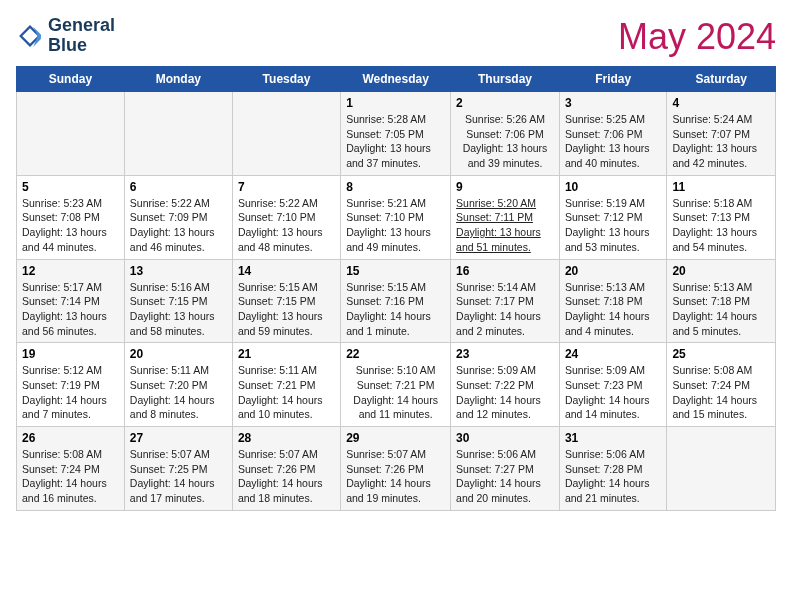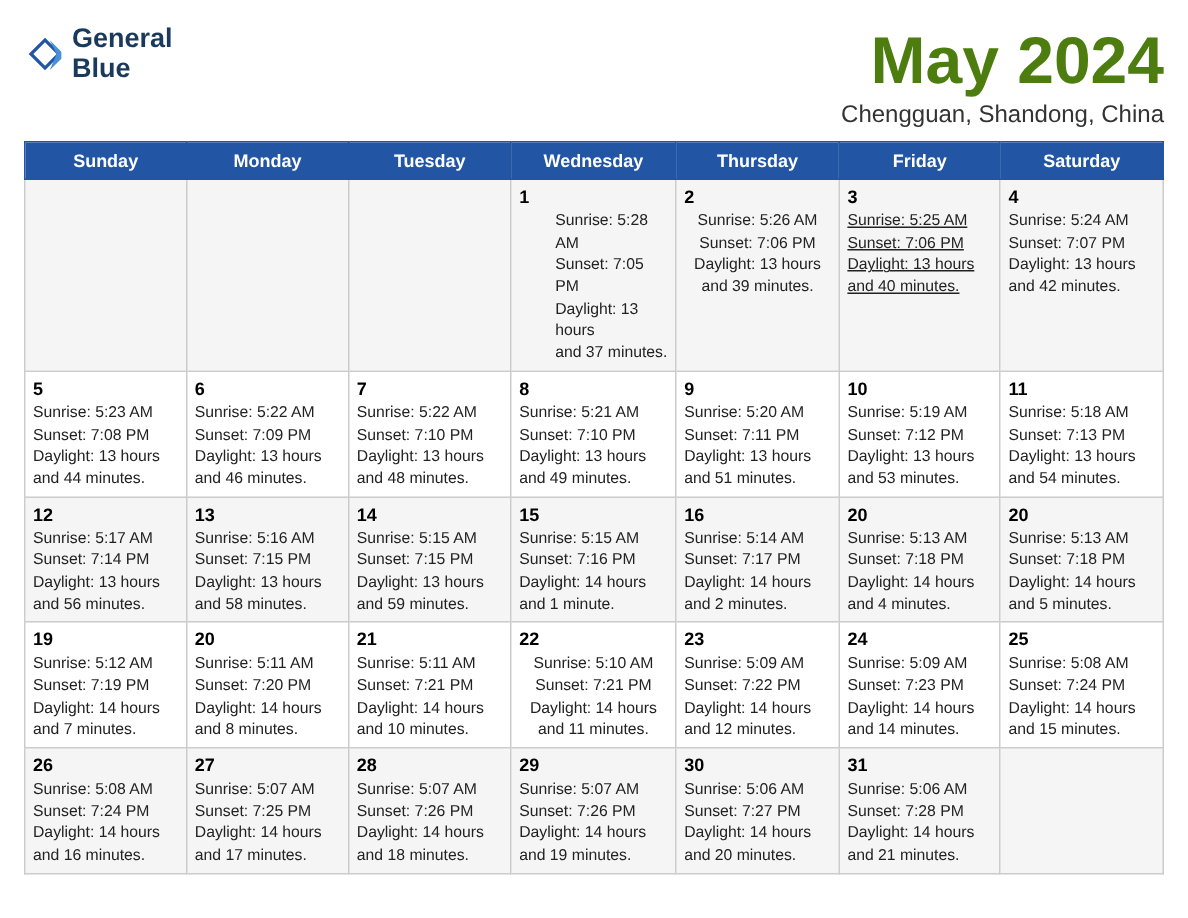--- a/index.html
+++ b/index.html
@@ -29,23 +29,23 @@
       line-height: 1.1;
     }
     .logo-icon {
       width: 28px;
       height: 28px;
     }
     .title-block {
       text-align: right;
     }
     .main-title {
-      font-size: 44px;
-      font-weight: bold;
-      color: #4d7c0f;
+      font-size: 36px;
+      font-weight: normal;
+      color: #be185d;
     }
     .subtitle {
       font-size: 16px;
       color: #333;
       margin-top: 2px;
     }
     table {
       width: 100%;
       border-collapse: collapse;
       font-size: 11px;
@@ -94,21 +94,20 @@
       <polygon points="18,8 28,18 18,28 8,18" fill="white"></polygon>
       <polygon points="22,6 32,16 32,22 22,32 28,18" fill="#4a90d9"></polygon>
     </svg>
     <div class="logo-text">
       <div>General</div>
       <div>Blue</div>
     </div>
   </div>
   <div class="title-block">
     <div class="main-title">May 2024</div>
-    <div class="subtitle">Chengguan, Shandong, China</div>
   </div>
 </div>
 
 <table>
   <thead>
     <tr>
     <th>Sunday</th>
         <th>Monday</th>
         <th>Tuesday</th>
         <th>Wednesday</th>
@@ -117,35 +116,35 @@
         <th>Saturday</th>
       </tr>
   </thead>
   <tbody id="calendar-body">
   <tr>
         <td></td>
         <td></td>
         <td></td>
         <td>
           <div class="day-num">1</div>
-          <div class="day-info" style="white-space: pre-line; margin-left: 24px;">Sunrise: 5:28 AM
+          <div class="day-info" style="white-space: pre-line;">Sunrise: 5:28 AM
 Sunset: 7:05 PM
 Daylight: 13 hours
 and 37 minutes.</div>
         </td>
         <td>
           <div class="day-num">2</div>
           <div class="day-info" style="white-space: pre-line; text-align: center;">Sunrise: 5:26 AM
 Sunset: 7:06 PM
 Daylight: 13 hours
 and 39 minutes.</div>
         </td>
         <td>
           <div class="day-num">3</div>
-          <div class="day-info" style="white-space: pre-line; text-decoration: underline;">Sunrise: 5:25 AM
+          <div class="day-info" style="white-space: pre-line;">Sunrise: 5:25 AM
 Sunset: 7:06 PM
 Daylight: 13 hours
 and 40 minutes.</div>
         </td>
         <td>
           <div class="day-num">4</div>
           <div class="day-info" style="white-space: pre-line;">Sunrise: 5:24 AM
 Sunset: 7:07 PM
 Daylight: 13 hours
 and 42 minutes.</div>
@@ -175,21 +174,21 @@
         </td>
         <td>
           <div class="day-num">8</div>
           <div class="day-info" style="white-space: pre-line;">Sunrise: 5:21 AM
 Sunset: 7:10 PM
 Daylight: 13 hours
 and 49 minutes.</div>
         </td>
         <td>
           <div class="day-num">9</div>
-          <div class="day-info" style="white-space: pre-line;">Sunrise: 5:20 AM
+          <div class="day-info" style="white-space: pre-line; text-decoration: underline;">Sunrise: 5:20 AM
 Sunset: 7:11 PM
 Daylight: 13 hours
 and 51 minutes.</div>
         </td>
         <td>
           <div class="day-num">10</div>
           <div class="day-info" style="white-space: pre-line;">Sunrise: 5:19 AM
 Sunset: 7:12 PM
 Daylight: 13 hours
 and 53 minutes.</div>

